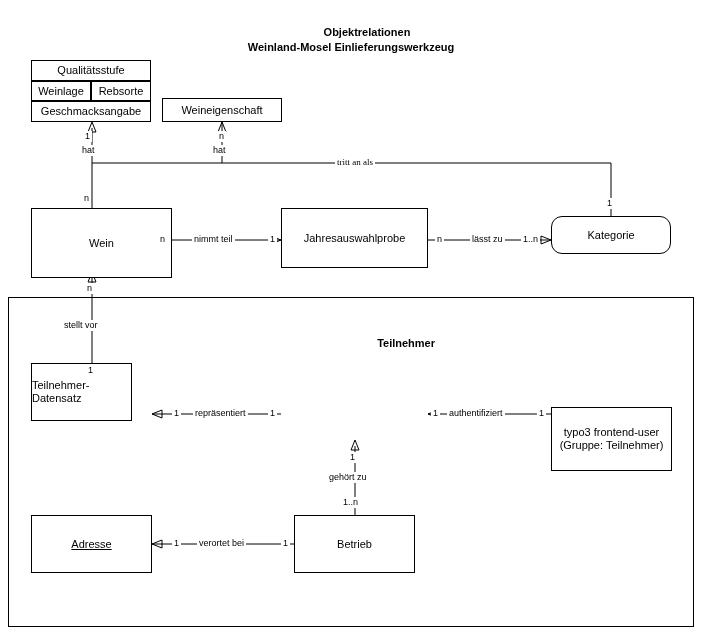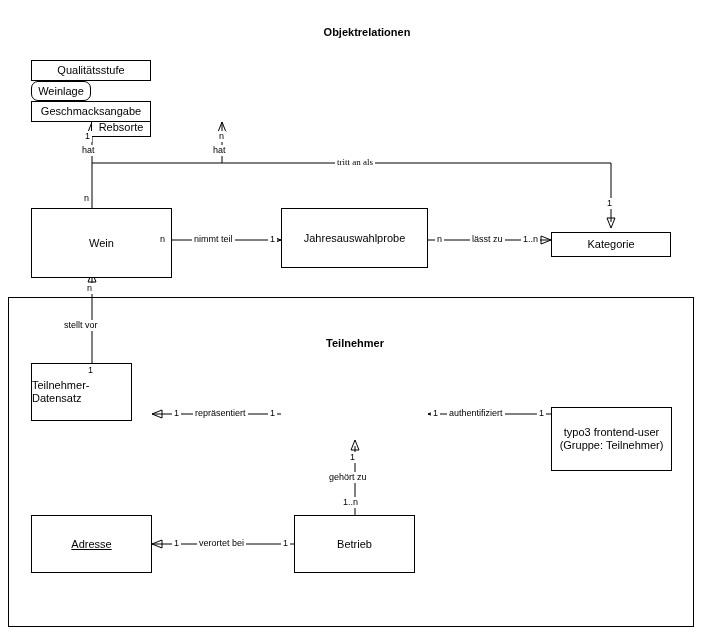--- a/index.html
+++ b/index.html
@@ -45,21 +45,21 @@
     position: absolute;
     border: 1px solid #000;
     background: transparent;
     box-sizing: border-box;
   }
   .group-label {
     position: absolute;
     font-size: 11px;
     font-weight: bold;
     color: #000;
-    text-align: center;
+    text-align: right;
   }
 
   .lbl {
     position: absolute;
     font-size: 9px;
     color: #000;
     background: #fff;
     padding: 0 2px;
     white-space: nowrap;
     line-height: 11px;
@@ -79,20 +79,21 @@
     fill: none;
   }
 </style>
 </head>
 <body>
 
 <div id="canvas">
 
   <div class="title" style="left:0; top:25px;">
     <span class="l1">Objektrelationen</span>
+    <span class="l2">Weinland-Mosel Einlieferungswerkzeug</span>
   </div>
 
   <div class="group-box" style="left:8px; top:297px; width:686px; height:330px;"></div>
   <div class="group-label" style="left:275px; top:337px; width:160px;">Teilnehmer</div>
 
   <svg class="edges">
 
     <line x1="92" y1="208" x2="92" y2="128"></line>
     <path d="M92 122 L88 132 L96 132 Z" fill="#000" stroke="none"></path>
 
@@ -120,28 +121,29 @@
     <path d="M428 414 L438 410 L438 418 Z" fill="#000" stroke="none"></path>
 
     <line x1="355" y1="515" x2="355" y2="446"></line>
     <path d="M355 440 L351 450 L359 450 Z" fill="#000" stroke="none"></path>
 
     <line x1="294" y1="544" x2="152" y2="544"></line>
     <path d="M152 544 L162 540 L162 548 Z" fill="#000" stroke="none"></path>
   </svg>
 
   <div class="box" style="left:31px; top:60px; width:120px; height:21px;">Qualitätsstufe</div>
-  <div class="box" style="left:31px; top:81px; width:60px; height:20px;border-radius:7px;">Weinlage</div>
-  <div class="box" style="left:91px; top:81px; width:60px; height:20px;margin-top:36px;">Rebsorte</div>
+  <div class="box" style="left:31px; top:81px; width:60px; height:20px;">Weinlage</div>
+  <div class="box" style="left:91px; top:81px; width:60px; height:20px;">Rebsorte</div>
   <div class="box" style="left:31px; top:101px; width:120px; height:21px;">Geschmacksangabe</div>
 
+  <div class="box" style="left:162px; top:98px; width:120px; height:24px;">Weineigenschaft</div>
 
   <div class="box" style="left:31px; top:208px; width:141px; height:70px;">Wein</div>
   <div class="box" style="left:281px; top:208px; width:147px; height:60px;">Jahresauswahlprobe</div>
-  <div class="box" style="left:551px; top:232px; width:120px; height:25px;">Kategorie</div>
+  <div class="box" style="left:551px; top:216px; width:120px; height:38px;border-radius:11px;">Kategorie</div>
 
   <div class="box" style="left:31px; top:363px; width:101px; height:58px;">Teilnehmer-Datensatz</div>
   <div class="box" style="left:551px; top:379px; width:121px; height:64px; flex-direction:column;margin-top:28px;">
     <span>typo3 frontend-user</span>
     <span>(Gruppe: Teilnehmer)</span>
   </div>
   <div class="box" style="left:31px; top:515px; width:121px; height:58px;text-decoration:underline;">Adresse</div>
   <div class="box" style="left:294px; top:515px; width:121px; height:58px;">Betrieb</div>
 
   <div class="lbl" style="left:80px; top:145px;">hat</div>

